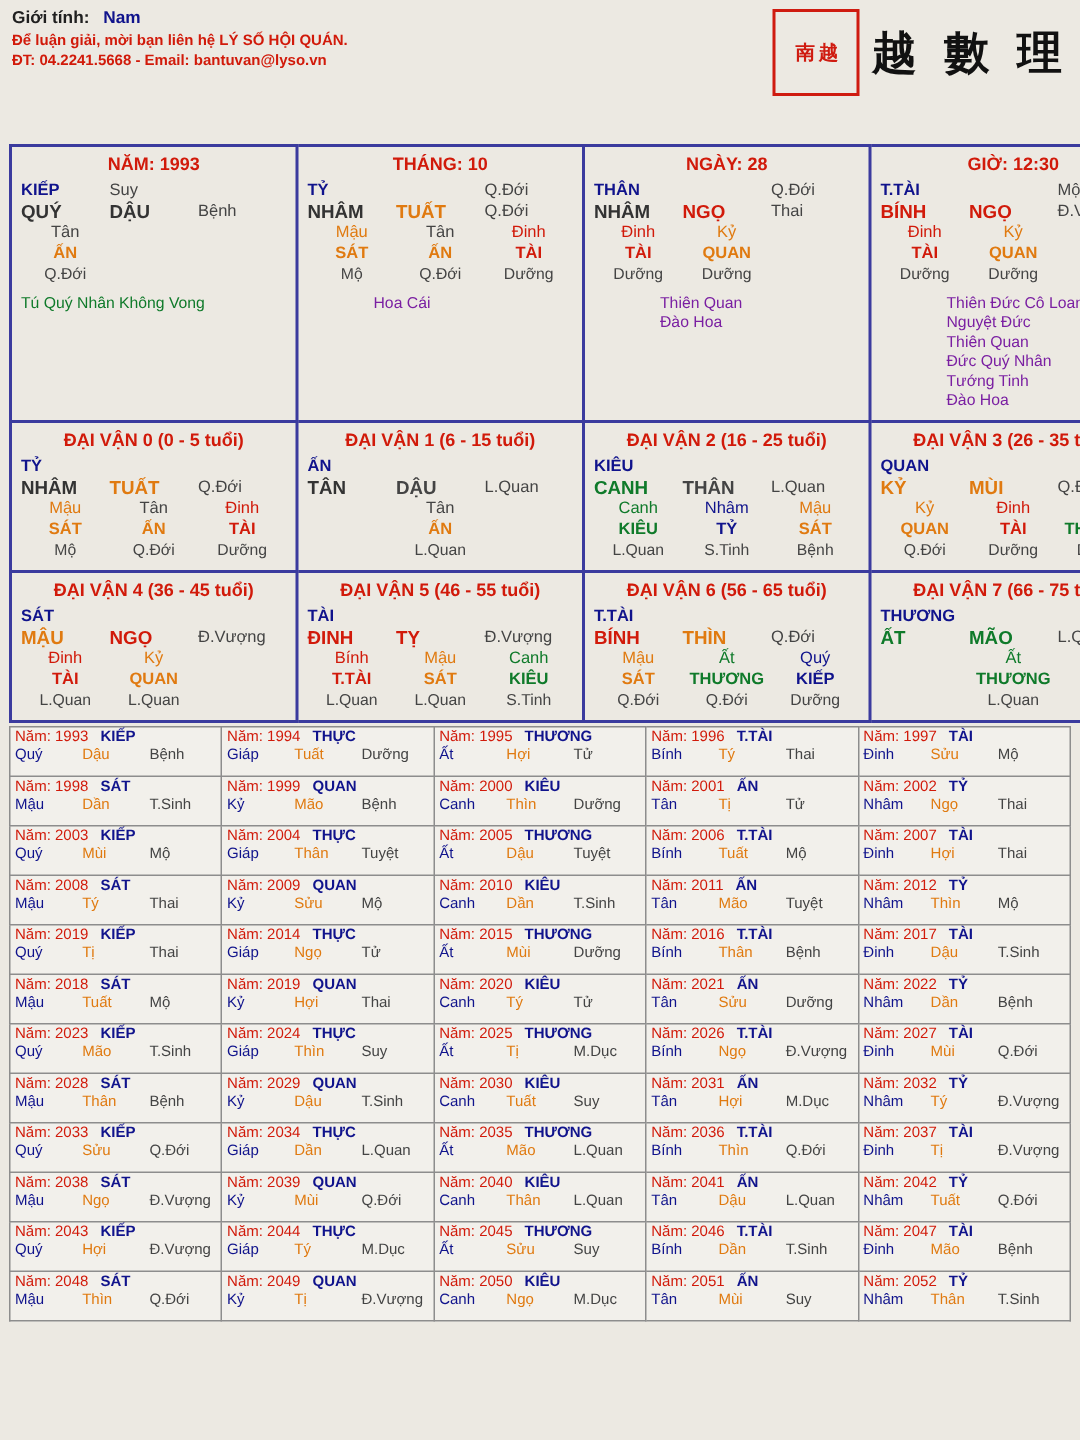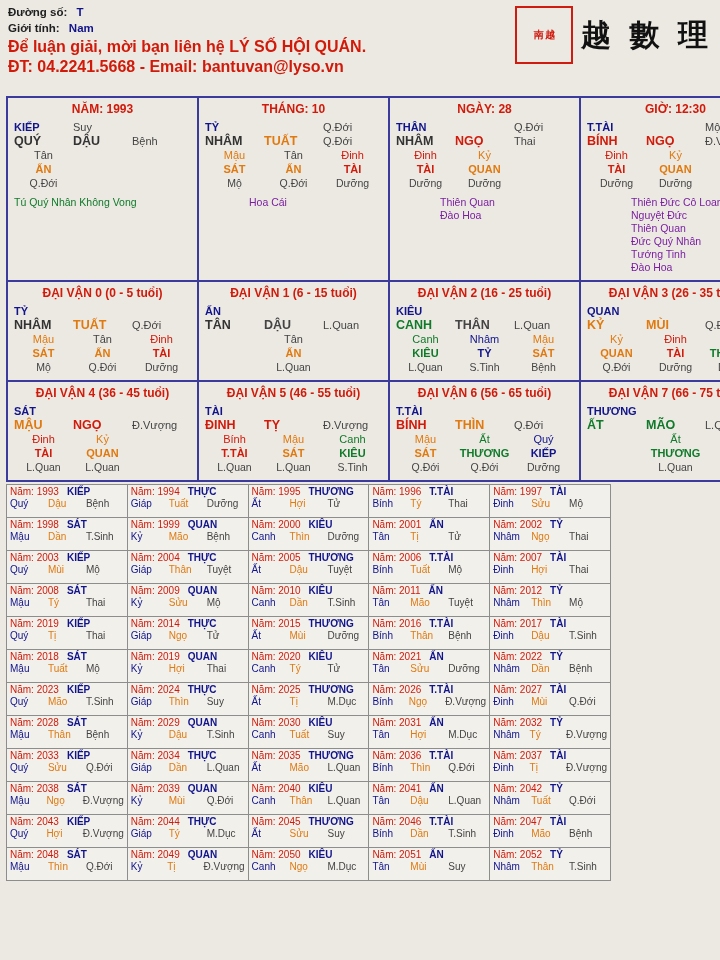--- a/index.html
+++ b/index.html
@@ -15,30 +15,30 @@
   
   .header{
     position:relative;
     height:96px;
     padding:6px 8px 0 8px;
     box-sizing:border-box;
   }
   .hdr-line{font-size:11.5px;font-weight:bold;margin-bottom:4px;}
   .hdr-line .lbl{color:#202020;}
   .hdr-line .val{color:#10138c;margin-left:6px;}
-  .hdr-red{color:#d11a0a;font-weight:bold;font-size:16px;margin-bottom:2px;}
+  .hdr-red{color:#d11a0a;font-weight:bold;font-size:10px;margin-bottom:2px;}
   .brand{
     position:absolute;right:8px;top:6px;
     display:flex;align-items:center;gap:8px;
   }
   .seal{
     width:54px;height:54px;border:2px solid #cf1b10;
     color:#cf1b10;font-weight:bold;
     display:flex;align-items:center;justify-content:center;
-    font-size:10px;line-height:1.0;text-align:center;
+    font-size:13px;line-height:1.0;text-align:center;
     font-family:"DejaVu Sans", sans-serif;
     letter-spacing:-1px;
     margin-left:16px;
   }
   .seal span{display:block;}
   .brand-text{
     color:#111;font-weight:bold;font-size:30px;
     font-family:"DejaVu Sans", sans-serif;
     letter-spacing:4px;
   }
@@ -64,43 +64,39 @@
   .c-purple{color:#7a1fa2;margin-left:44px;}
   .c-gray{color:#444;}
   .b{font-weight:bold;}
   .big{font-size:12.5px;font-weight:bold;}
   .sm{font-size:10.5px;}
   .center{text-align:center;}
   .notes{margin-top:6px;line-height:13px;}
   .notes div{font-size:10.5px;}
   
   .years{padding:2px 6px 0 6px;box-sizing:border-box;}
-  table.y{border-collapse:collapse;width:605px;table-layout:fixed;}
+  table.y{border-collapse:collapse;width:708px;table-layout:fixed;}
   table.y td{
     border:1px solid #8d8d8d;
     padding:1px 3px;
     vertical-align:top;
     height:30px;
     background:#f2f0eb;
   }
   .y-top{font-size:10px;}
   .y-top .yr{color:#d11a0a;}
   .y-top .star{color:#10138c;font-weight:bold;margin-left:8px;}
   .y-bot{display:flex;font-size:10px;margin-top:1px;}
   .y-bot span{flex:1;}
 </style>
 </head>
 <body>
 
 <div class="header">
   <div class="hdr-line">
-    <span class="lbl">Đường số:</span>
-    <span class="val">T</span>
-  </div>
-  <div class="hdr-line">
     <span class="lbl">Giới tính:</span>
     <span class="val">Nam</span>
   </div>
   <div class="hdr-red">Để luận giải, mời bạn liên hệ LÝ SỐ HỘI QUÁN.</div>
   <div class="hdr-red">ĐT: 04.2241.5668 - Email: bantuvan@lyso.vn</div>
 
   <div class="brand">
     <div class="seal">
       <span>南 越</span>
     </div>

